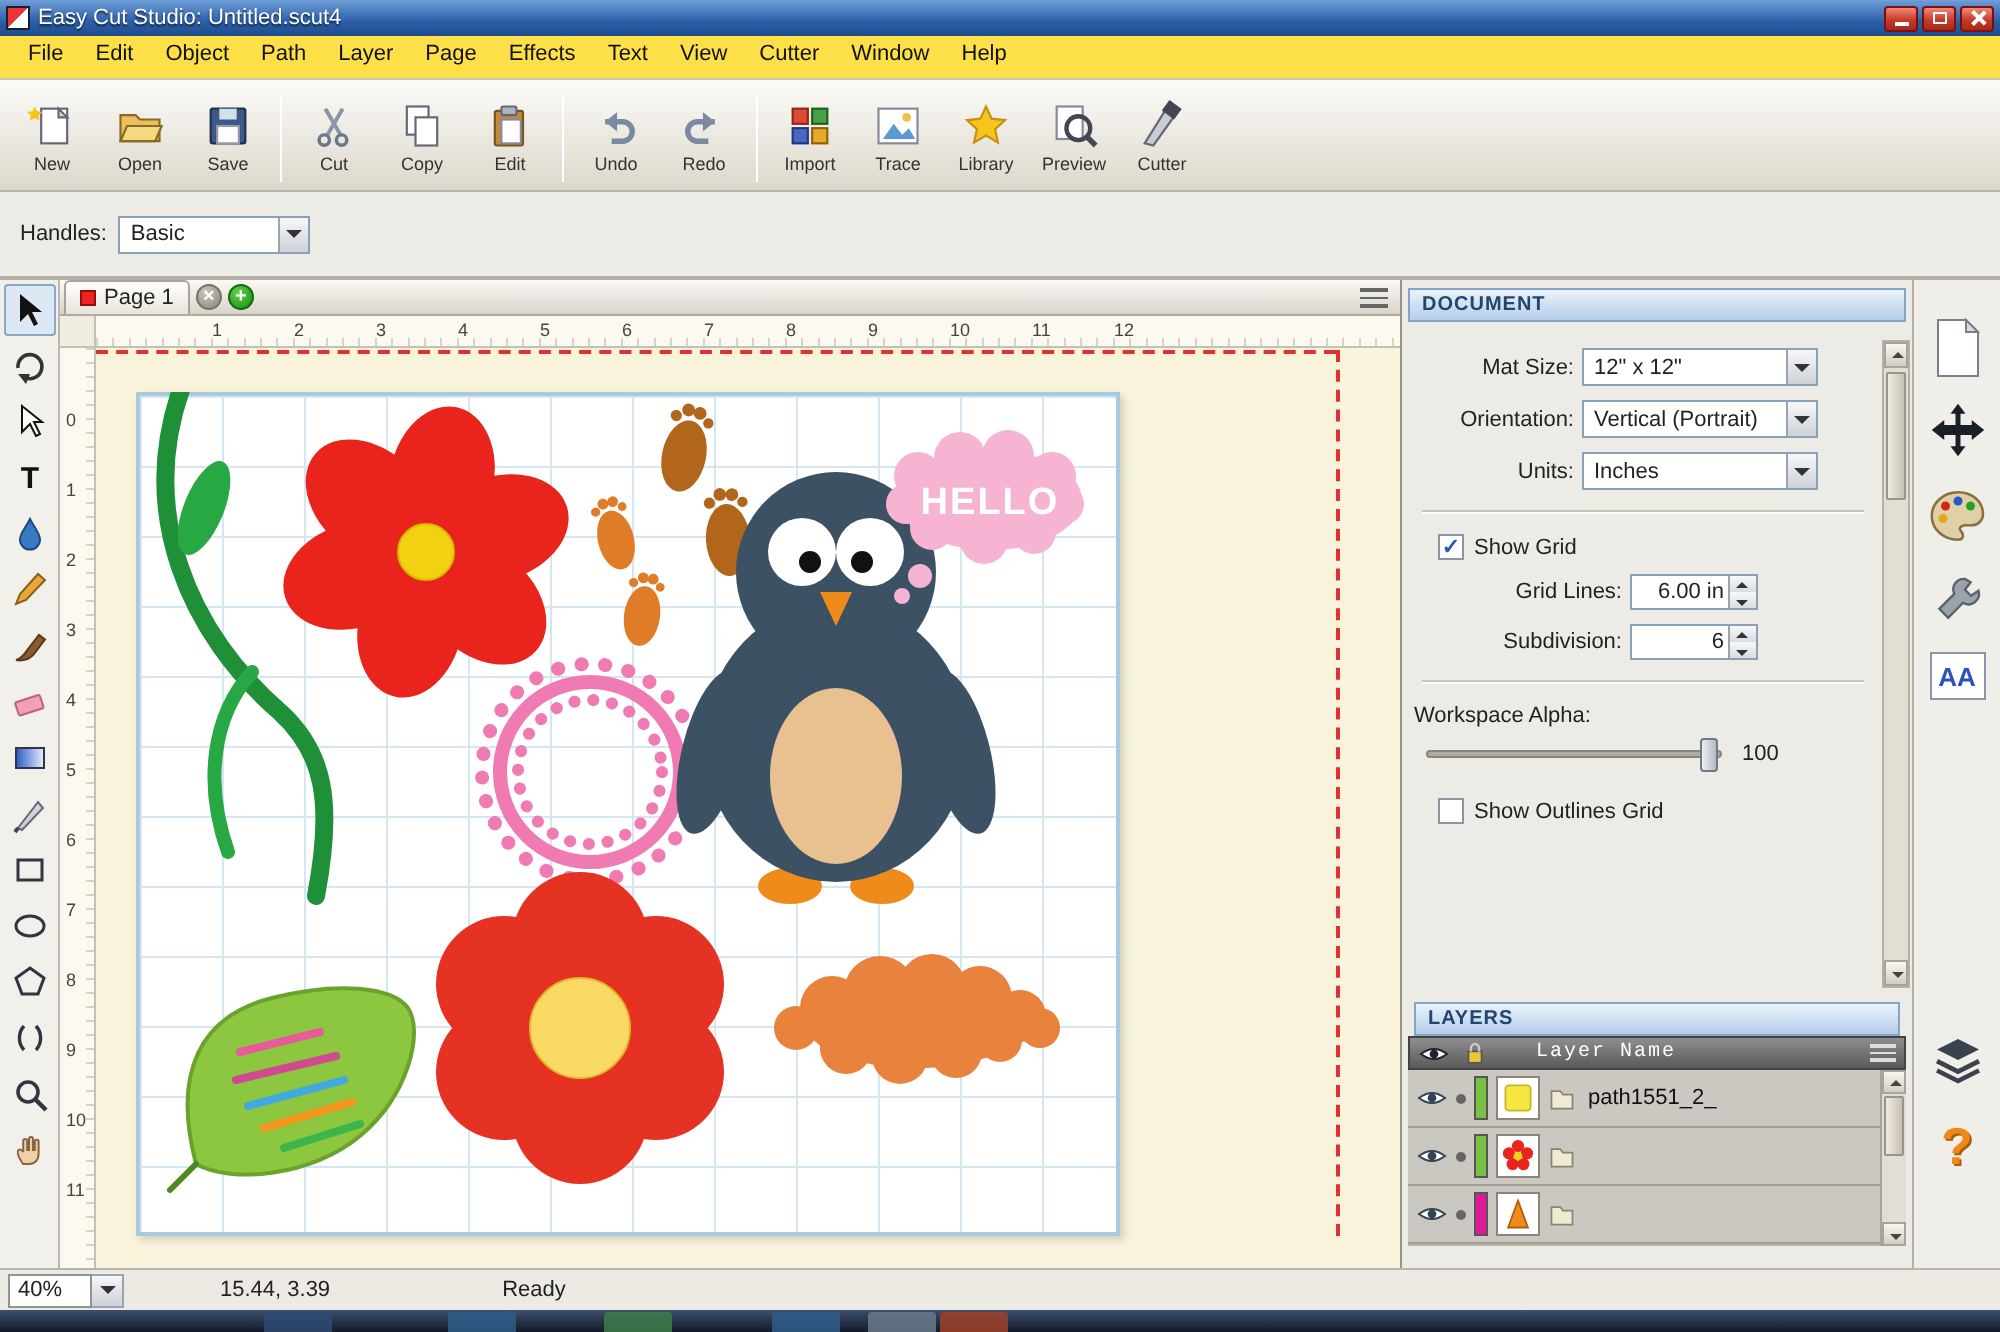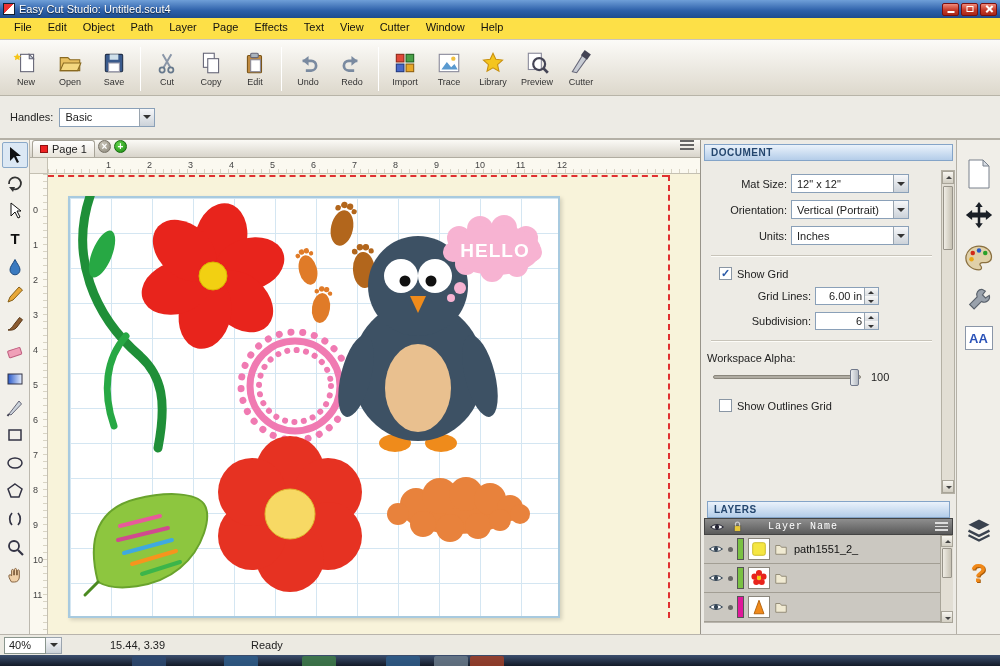--- a/index.html
+++ b/index.html
@@ -47,21 +47,21 @@
   .dd-btn::after { content:""; border:4px solid transparent; border-top-color:#333; margin-top:4px; }
 
   
   .toolscol { position:absolute; top:140px; left:0; width:30px; height:494px; background:#f2f0ea; border-right:1px solid #bcb8ae; }
   .tool { width:26px; height:26px; margin:2px auto 2px; display:flex; align-items:center; justify-content:center; border:1px solid transparent; border-radius:2px; }
   .tool svg { width:20px; height:20px; }
   .tool.sel { background:#dce8f4; border-color:#8aa8c8; }
 
   .canvascol { position:absolute; top:140px; left:30px; width:670px; height:494px; display:flex; flex-direction:column; }
   .pagetabs { height:18px; background:linear-gradient(#fbfaf6,#d8d4ca); border-bottom:1px solid #b0aca0;
-    display:flex; padding:0 2px; gap:3px; }
+    display:flex; align-items:center; padding:0 2px; gap:3px; }
   .pagetab { display:flex; align-items:center; gap:4px; background:linear-gradient(#fff,#e8e4da);
     border:1px solid #a8a498; border-bottom:none; border-radius:3px 3px 0 0; padding:1px 7px; height:17px; }
   .pagecolor { width:8px; height:8px; background:#e22; border:1px solid #901010; }
   .round-btn { width:13px; height:13px; border-radius:50%; color:#fff; font-size:10px; line-height:12px; text-align:center; font-weight:bold; }
   .round-btn.close { background:radial-gradient(circle at 35% 30%,#cac6ba,#8a8578); border:1px solid #777266; color:#fff; }
   .round-btn.add { background:radial-gradient(circle at 35% 30%,#5fd24a,#1d8a12); border:1px solid #136a0c; }
   .tab-menu-icon { margin-left:auto; margin-right:4px; width:14px; height:10px;
     border-top:2px solid #666; border-bottom:2px solid #666; background:linear-gradient(#0000 40%,#666 40%,#666 60%,#0000 60%); }
 
   .rulerrow { height:16px; display:flex; }

